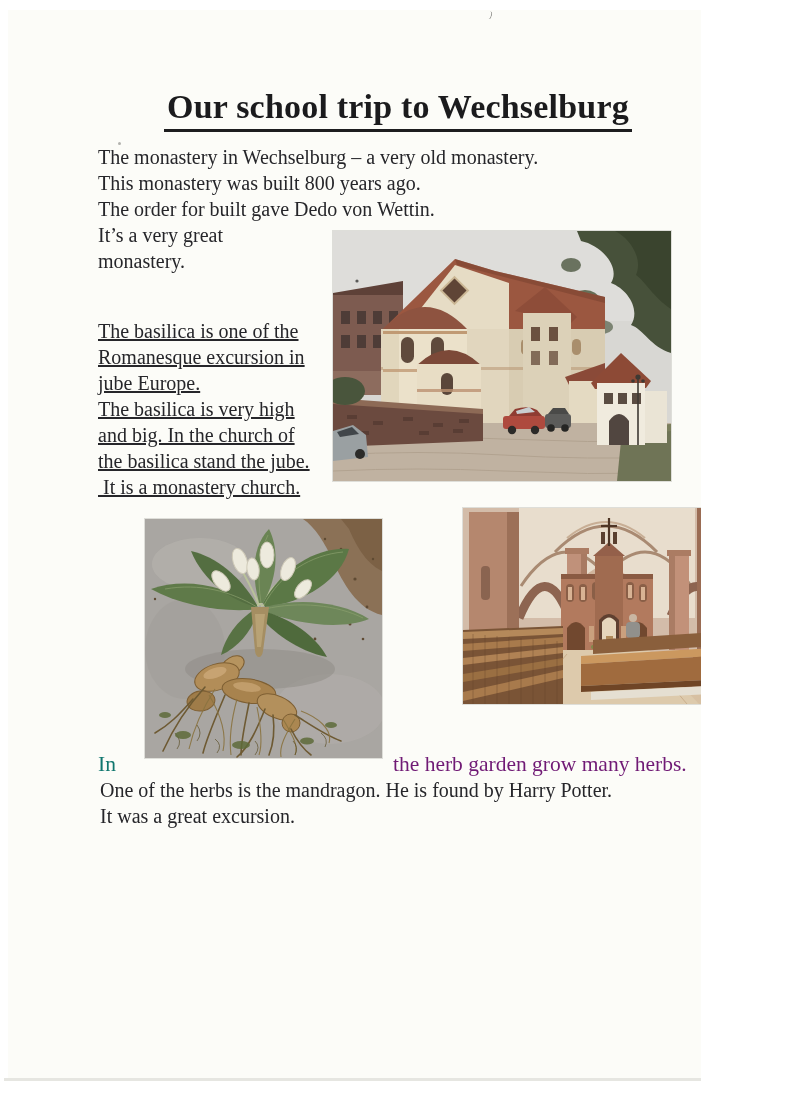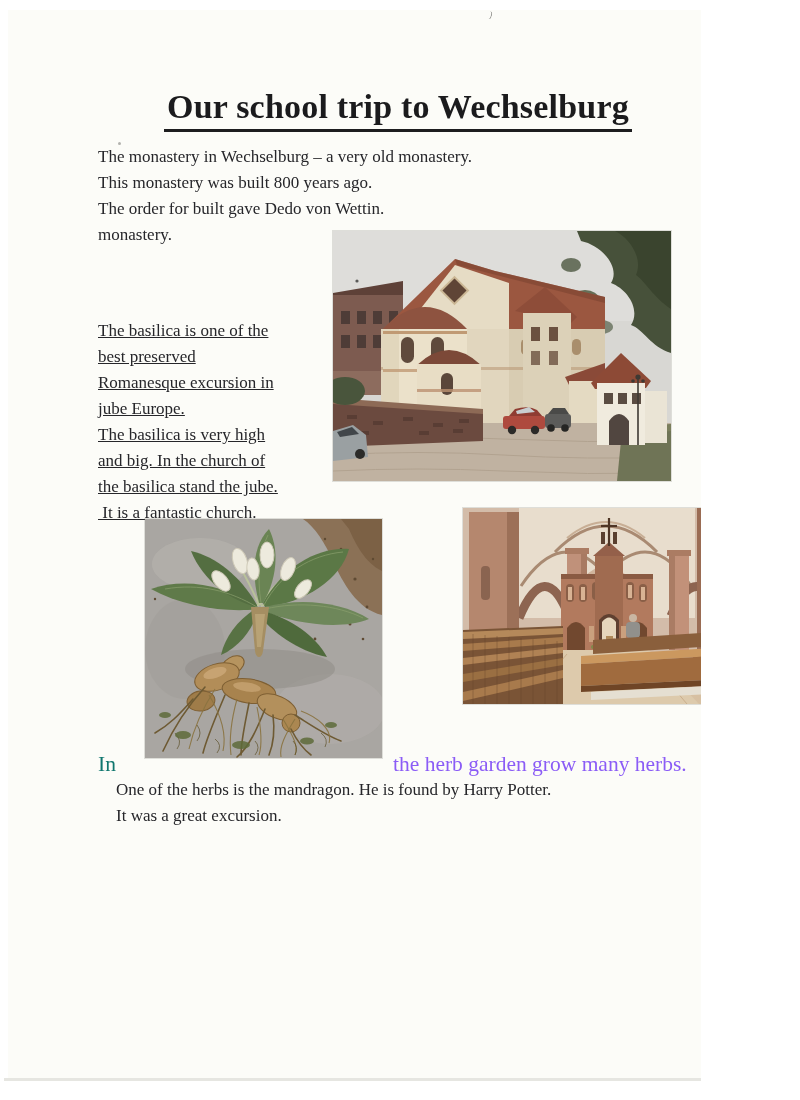--- a/index.html
+++ b/index.html
@@ -4,27 +4,27 @@
 <style>
   html,body{margin:0;padding:0;background:#ffffff;}
   .canvas{position:relative;width:701px;height:1100px;background:#ffffff;overflow:hidden;
           font-family:"Liberation Serif","DejaVu Serif",serif;color:#232327;}
   .paper{position:absolute;left:8px;top:10px;width:780px;height:1068px;background:#fcfcf8;}
   .edge-bottom{position:absolute;left:4px;top:1078px;width:786px;height:3px;background:#e6e6e1;}
   .edge-right{position:absolute;left:787px;top:10px;width:2px;height:1068px;background:#efefec;}
   .title-wrap{position:absolute;left:0;top:87px;width:796px;text-align:center;
               font-size:34px;font-weight:bold;line-height:40px;color:#1b1b1d;letter-spacing:.2px;margin:0;}
   .title-underline{display:inline-block;border-bottom:3.5px solid #1d1d1f;padding:0 3px 2px 3px;}
-  .para{position:absolute;font-size:17px;line-height:26px;color:#26262a;}
+  .para{position:absolute;font-size:20px;line-height:26px;color:#26262a;}
   .tline{white-space:pre;}
   #p1{left:98px;top:144px;}
   #p2{left:98px;top:318px;text-decoration:underline;}
-  #p3{left:116px;top:777px;}
+  #p3{left:100px;top:777px;}
   #herb-start{position:absolute;left:98px;top:751px;font-size:21.5px;line-height:26px;color:#0f766e;}
-  #herb-end{position:absolute;left:393px;top:751px;font-size:21.5px;line-height:26px;color:#8b5cf6;}
+  #herb-end{position:absolute;left:393px;top:751px;font-size:21.5px;line-height:26px;color:#701a75;}
   .photo{position:absolute;box-shadow:0 0 0 1px rgba(120,118,108,0.22);}
   .photo svg{display:block;width:100%;height:100%;}
   #photo-monastery{left:333px;top:231px;width:338px;height:250px;}
   #photo-plant{left:145px;top:519px;width:237px;height:239px;}
   #photo-church{left:463px;top:508px;width:286px;height:196px;}
   .speck1{position:absolute;left:486px;top:11px;width:5px;height:8px;border-right:1.6px solid #90908c;
           border-radius:50%;transform:rotate(14deg);}
   .speck2{position:absolute;left:118px;top:142px;width:3px;height:3px;border-radius:50%;background:#b2b2ae;}
 </style>
 </head>
@@ -36,20 +36,21 @@
   <div class="edge-right"></div>
   <div class="speck1"></div>
   <div class="speck2"></div>
 
   <h1 class="title-wrap"><span class="title-underline">Our school trip to Wechselburg</span></h1>
 
   <div class="para" id="p1">
     <div class="tline">The monastery in Wechselburg – a very old monastery.</div>
     <div class="tline">This monastery was built 800 years ago.</div>
     <div class="tline">The order for built gave Dedo von Wettin.</div>
+    <div class="tline">It’s a very great</div>
     <div class="tline">monastery.</div>
   </div>
 
   <div class="photo" id="photo-monastery">
     <svg viewBox="0 0 338 250" preserveAspectRatio="none">
       <rect width="338" height="250" fill="#d8d7d3"></rect>
       <rect width="338" height="90" fill="#deddda"></rect>
       <circle cx="24" cy="50" r="1.6" fill="#5a5a58"></circle>
       <path d="M244,0 L338,0 L338,122 C318,116 310,98 298,94 C308,78 294,58 278,52 C288,36 268,14 248,10 Z" fill="#47513a"></path>
       <path d="M282,0 L338,0 L338,78 C320,66 312,50 303,44 C310,28 298,8 282,0 Z" fill="#3a442e"></path>
@@ -147,27 +148,26 @@
       <circle cx="218" cy="197" r="3.8" fill="#262624"></circle>
         <circle cx="232" cy="197" r="3.8" fill="#262624"></circle>
       <polygon points="0,200 20,194 33,204 35,226 0,230" fill="#9aa0a2"></polygon>
       <polygon points="4,201 19,196 26,203 7,206" fill="#41464a"></polygon>
       <circle cx="27" cy="223" r="5" fill="#2c2c2a"></circle>
     </svg>
   </div>
 
   <div class="para" id="p2">
     <div class="tline">The basilica is one of the</div>
-    <div class="tline">best preserved</div>
     <div class="tline">Romanesque excursion in</div>
     <div class="tline">jube Europe.</div>
     <div class="tline">The basilica is very high</div>
     <div class="tline">and big. In the church of</div>
     <div class="tline">the basilica stand the jube.</div>
-    <div class="tline"> It is a fantastic church.</div>
+    <div class="tline"> It is a monastery church.</div>
   </div>
 
   <div class="photo" id="photo-plant">
     <svg viewBox="0 0 237 239" preserveAspectRatio="none">
       <rect width="237" height="239" fill="#a9a6a2"></rect>
       <ellipse cx="55" cy="45" rx="48" ry="26" fill="#b5b2ad" opacity="0.7"></ellipse>
       <ellipse cx="185" cy="190" rx="55" ry="35" fill="#b2aeaa" opacity="0.6"></ellipse>
       <ellipse cx="40" cy="130" rx="40" ry="50" fill="#a19e9a" opacity="0.6"></ellipse>
       <path d="M158,0 L237,0 L237,96 C212,90 198,64 188,42 C180,24 170,8 158,0 Z" fill="#8b7156"></path>
       <path d="M196,0 L237,0 L237,52 C220,44 210,24 204,10 Z" fill="#7a5f44" opacity="0.9"></path>

